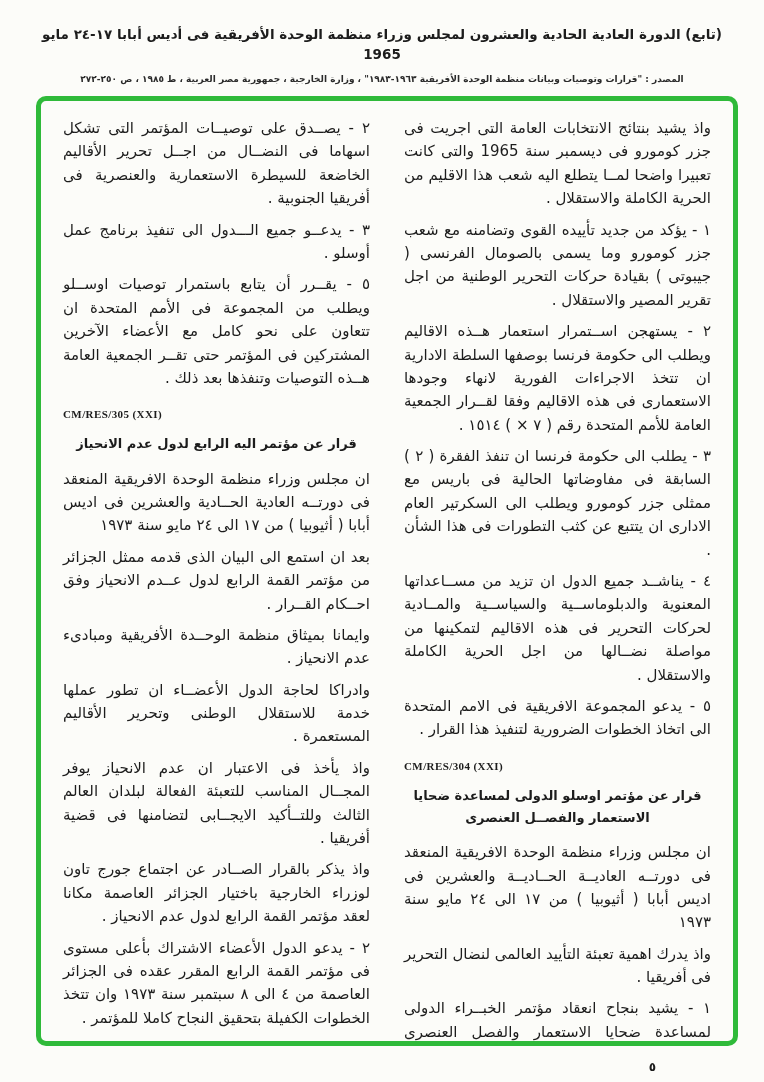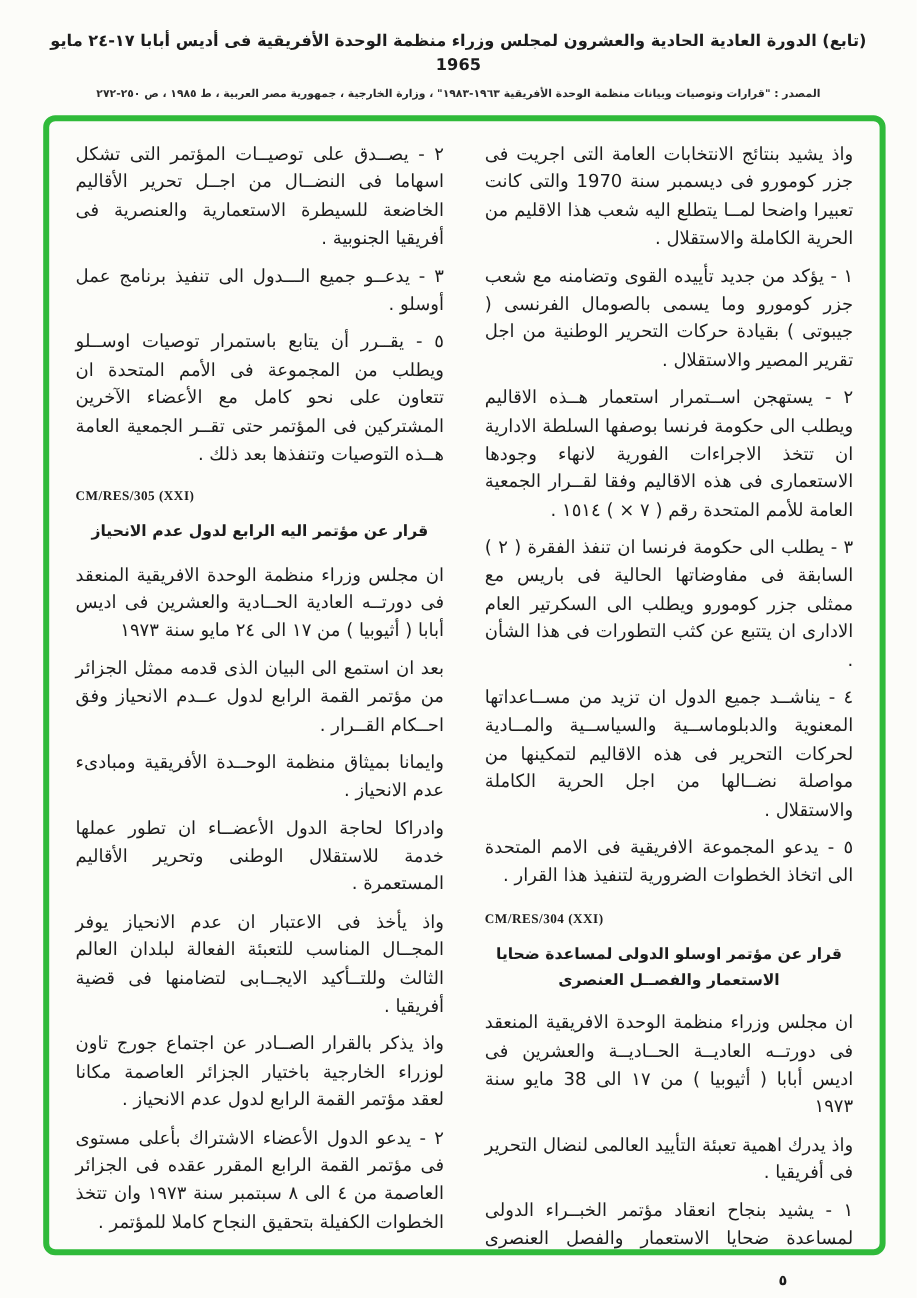--- a/index.html
+++ b/index.html
@@ -51,29 +51,29 @@
 <div class="page">
 
   <div class="header">
     <div class="header-title">(تابع) الدورة العادية الحادية والعشرون لمجلس وزراء منظمة الوحدة الأفريقية فى أديس أبابا ١٧-٢٤ مايو 1965</div>
     <div class="header-source">المصدر : "قرارات وتوصيات وبيانات منظمة الوحدة الأفريقية ١٩٦٣-١٩٨٣" ، وزارة الخارجية ، جمهورية مصر العربية ، ط ١٩٨٥ ، ص ٢٥٠-٢٧٢</div>
   </div>
 
   <div class="frame">
     <div class="columns">
       <div class="column">
-          <div class="block paragraph">واذ يشيد بنتائج الانتخابات العامة التى اجريت فى جزر كومورو فى ديسمبر سنة 1970 والتى كانت تعبيرا واضحا لمــا يتطلع اليه شعب هذا الاقليم من الحرية الكاملة والاستقلال .</div>
+          <div class="block paragraph">واذ يشيد بنتائج الانتخابات العامة التى اجريت فى جزر كومورو فى ديسمبر سنة 1965 والتى كانت تعبيرا واضحا لمــا يتطلع اليه شعب هذا الاقليم من الحرية الكاملة والاستقلال .</div>
           <div class="block paragraph">١ - يؤكد من جديد تأييده القوى وتضامنه مع شعب جزر كومورو وما يسمى بالصومال الفرنسى ( جيبوتى ) بقيادة حركات التحرير الوطنية من اجل تقرير المصير والاستقلال .</div>
           <div class="block paragraph">٢ - يستهجن اســتمرار استعمار هــذه الاقاليم ويطلب الى حكومة فرنسا بوصفها السلطة الادارية ان تتخذ الاجراءات الفورية لانهاء وجودها الاستعمارى فى هذه الاقاليم وفقا لقــرار الجمعية العامة للأمم المتحدة رقم ( ٧ × ) ١٥١٤ .</div>
           <div class="block paragraph">٣ - يطلب الى حكومة فرنسا ان تنفذ الفقرة ( ٢ ) السابقة فى مفاوضاتها الحالية فى باريس مع ممثلى جزر كومورو ويطلب الى السكرتير العام الادارى ان يتتبع عن كثب التطورات فى هذا الشأن .</div>
           <div class="block paragraph">٤ - يناشــد جميع الدول ان تزيد من مســاعداتها المعنوية والدبلوماســية والسياســية والمــادية لحركات التحرير فى هذه الاقاليم لتمكينها من مواصلة نضــالها من اجل الحرية الكاملة والاستقلال .</div>
           <div class="block paragraph">٥ - يدعو المجموعة الافريقية فى الامم المتحدة الى اتخاذ الخطوات الضرورية لتنفيذ هذا القرار .</div>
           <div class="block rescode">CM/RES/304 (XXI)</div>
           <div class="block heading">قرار عن مؤتمر اوسلو الدولى لمساعدة ضحايا الاستعمار والفصــل العنصرى</div>
-          <div class="block paragraph">ان مجلس وزراء منظمة الوحدة الافريقية المنعقد فى دورتــه العاديــة الحــاديــة والعشرين فى اديس أبابا ( أثيوبيا ) من ١٧ الى 38 مايو سنة ١٩٧٣</div>
+          <div class="block paragraph">ان مجلس وزراء منظمة الوحدة الافريقية المنعقد فى دورتــه العاديــة الحــاديــة والعشرين فى اديس أبابا ( أثيوبيا ) من ١٧ الى ٢٤ مايو سنة ١٩٧٣</div>
           <div class="block paragraph">واذ يدرك اهمية تعبئة التأييد العالمى لنضال التحرير فى أفريقيا .</div>
           <div class="block paragraph">١ - يشيد بنجاح انعقاد مؤتمر الخبــراء الدولى لمساعدة ضحايا الاستعمار والفصل العنصرى الــذى عقد فى اوسلو من ٩ الى ١٤ ابريل سنة ١٩٧٣ والذى اشترك فيه ممثلو حركات التحرير على قدم المساواة مع منظمة الوحدة الأفريقية والدول الأعضاء بالأمم المتحدة .</div>
         </div>
       <div class="column">
           <div class="block paragraph">٢ - يصــدق على توصيــات المؤتمر التى تشكل اسهاما فى النضــال من اجــل تحرير الأقاليم الخاضعة للسيطرة الاستعمارية والعنصرية فى أفريقيا الجنوبية .</div>
           <div class="block paragraph">٣ - يدعــو جميع الـــدول الى تنفيذ برنامج عمل أوسلو .</div>
           <div class="block paragraph">٥ - يقــرر أن يتابع باستمرار توصيات اوســلو ويطلب من المجموعة فى الأمم المتحدة ان تتعاون على نحو كامل مع الأعضاء الآخرين المشتركين فى المؤتمر حتى تقــر الجمعية العامة هــذه التوصيات وتنفذها بعد ذلك .</div>
           <div class="block rescode">CM/RES/305 (XXI)</div>
           <div class="block heading">قرار عن مؤتمر اليه الرابع لدول عدم الانحياز</div>
           <div class="block paragraph">ان مجلس وزراء منظمة الوحدة الافريقية المنعقد فى دورتــه العادية الحــادية والعشرين فى اديس أبابا ( أثيوبيا ) من ١٧ الى ٢٤ مايو سنة ١٩٧٣</div>

